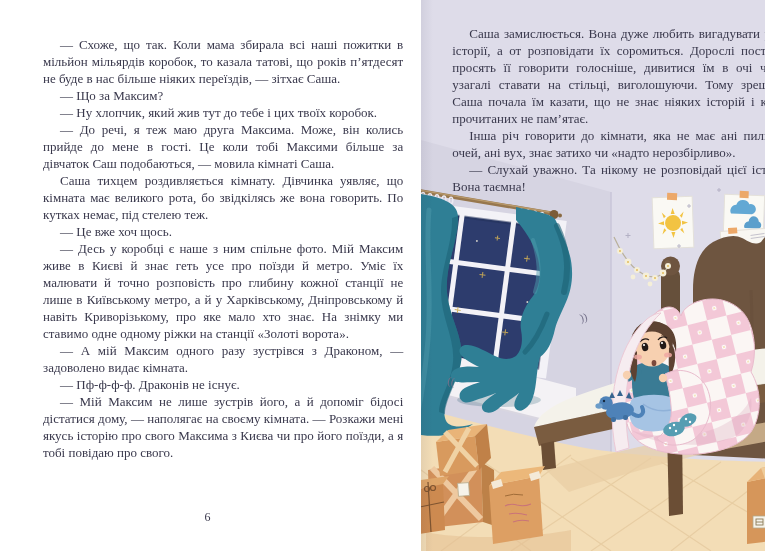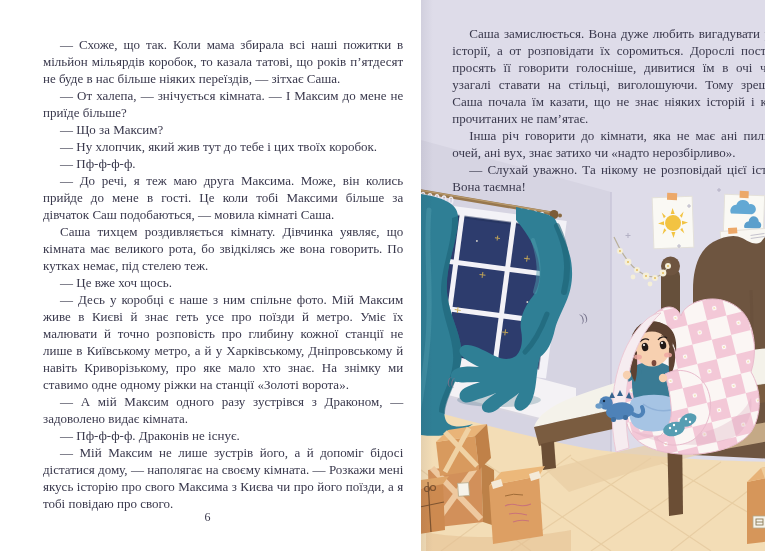--- a/index.html
+++ b/index.html
@@ -19,24 +19,22 @@
   svg.scene{position:absolute;left:0;top:0;z-index:1;display:block;}
 </style>
 </head>
 <body>
 
 <div class="book">
 
   <div class="page page-left">
     <div class="text">
       <p>— Схоже, що так. Коли мама збирала всі наші пожитки в мільйон мільярдів коробок, то казала татові, що років п’ятдесят не буде в нас більше ніяких переїздів, — зітхає Саша.</p>
-      <p>— От халепа, — знічується кімната. — І Максим до мене не приїде більше?</p>
       <p>— Що за Максим?</p>
       <p>— Ну хлопчик, який жив тут до тебе і цих твоїх коробок.</p>
-      <p>— Пф-ф-ф-ф.</p>
       <p>— До речі, я теж маю друга Максима. Може, він колись прийде до мене в гості. Це коли тобі Максими більше за дівчаток Саш подобаються, — мовила кімнаті Саша.</p>
       <p>Саша тихцем роздивляється кімнату. Дівчинка уявляє, що кімната має великого рота, бо звідкілясь же вона говорить. По кутках немає, під стелею теж.</p>
       <p>— Це вже хоч щось.</p>
       <p>— Десь у коробці є наше з ним спільне фото. Мій Максим живе в Києві й знає геть усе про поїзди й метро. Уміє їх малювати й точно розповість про глибину кожної станції не лише в Київському метро, а й у Харківському, Дніпровському й навіть Криворізькому, про яке мало хто знає. На знімку ми ставимо одне одному ріжки на станції «Золоті ворота».</p>
       <p>— А мій Максим одного разу зустрівся з Драконом, — задоволено видає кімната.</p>
       <p>— Пф-ф-ф-ф. Драконів не існує.</p>
       <p>— Мій Максим не лише зустрів його, а й допоміг бідосі дістатися дому, — наполягає на своєму кімната. — Розкажи мені якусь історію про свого Максима з Києва чи про його поїзди, а я тобі повідаю про свого.</p>
     </div>
     <div class="page-number">6</div>
   </div>

